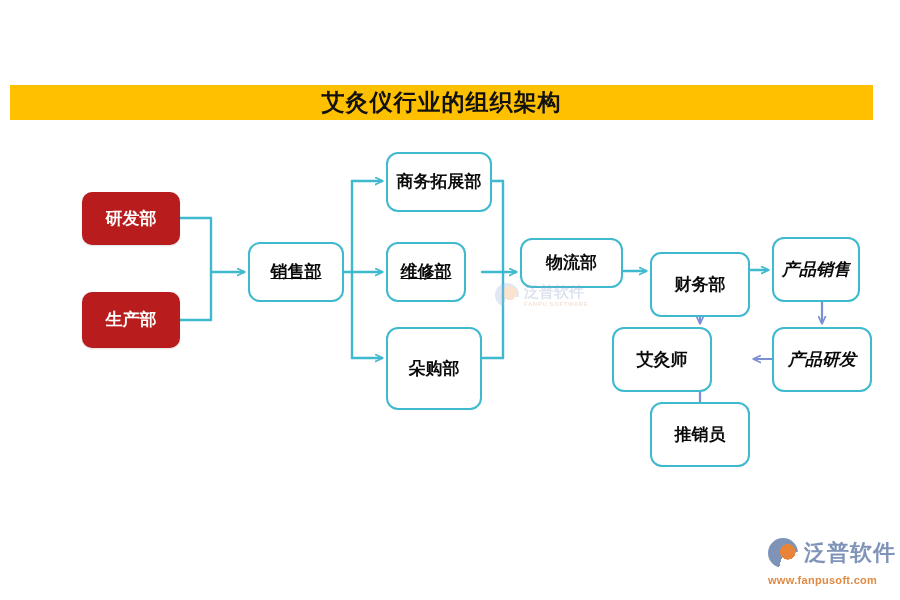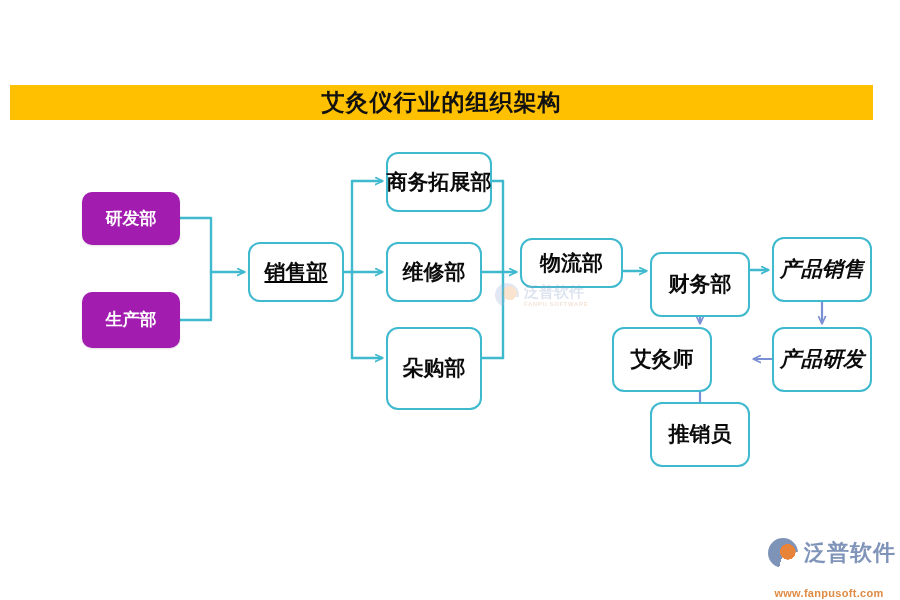--- a/index.html
+++ b/index.html
@@ -22,29 +22,29 @@
 
   
   .node{
     position:absolute;box-sizing:border-box;
     display:flex;align-items:center;justify-content:center;
     text-align:center;line-height:1.15;
   }
   .node .lbl{display:block;white-space:nowrap;}
 
   .node.filled{
-    background:#a21caf;border:none;border-radius:10px;
+    background:#b91c1c;border:none;border-radius:10px;
     box-shadow:0 1px 2px rgba(0,0,0,.12);
   }
   .node.filled .lbl{color:#ffffff;font-weight:bold;font-size:17px;}
 
   .node.outlined{
     background:#ffffff;border:2px solid #3FB9CE;border-radius:12px;
   }
-  .node.outlined .lbl{color:#0b0b0b;font-weight:bold;font-size:21px;}
+  .node.outlined .lbl{color:#0b0b0b;font-weight:bold;font-size:17px;}
   .node.outlined.italic .lbl{font-style:italic;}
 
   
   #wires{position:absolute;left:0;top:0;width:900px;height:600px;pointer-events:none;}
 
   
   .watermark{
     position:absolute;left:495px;top:278px;width:125px;height:34px;
     display:flex;align-items:center;gap:5px;opacity:.30;
   }
@@ -65,21 +65,21 @@
   .logo-row{display:flex;align-items:center;gap:6px;}
   .logo-mark{
     width:30px;height:30px;border-radius:50%;flex:0 0 auto;
     background:
       radial-gradient(circle at 66% 46%, #E8833A 0 30%, rgba(255,255,255,0) 31%),
       conic-gradient(from 195deg,#7E93B8 0 70%, rgba(255,255,255,0) 70%);
   }
   .logo-cn{font-size:22px;font-weight:bold;color:#8094BA;letter-spacing:1px;white-space:nowrap;}
   .logo-url{
     font-size:11px;font-weight:bold;color:#E08B44;letter-spacing:.3px;
-    margin-top:19px;text-align:center;white-space:nowrap;
+    margin-top:6px;text-align:left;white-space:nowrap;
   }
 </style>
 </head>
 <body>
 
 <div id="canvas">
 
   <div class="banner">
     <span class="banner-text">艾灸仪行业的组织架构</span>
   </div>
@@ -136,37 +136,37 @@
   </div>
 
   <div class="node outlined" style="left:248px;top:242px;width:96px;height:60px;text-decoration:underline;">
     <span class="lbl">销售部</span>
   </div>
 
   <div class="node outlined" style="left:386px;top:152px;width:106px;height:60px;">
     <span class="lbl">商务拓展部</span>
   </div>
 
-  <div class="node outlined" style="left:386px;top:242px;width:96px;height:60px;">
+  <div class="node outlined" style="left:386px;top:242px;width:80px;height:60px;text-decoration:underline;">
     <span class="lbl">维修部</span>
   </div>
 
   <div class="node outlined" style="left:386px;top:327px;width:96px;height:83px;">
     <span class="lbl">朵购部</span>
   </div>
 
   <div class="node outlined" style="left:520px;top:238px;width:103px;height:50px;">
     <span class="lbl">物流部</span>
   </div>
 
   <div class="node outlined" style="left:650px;top:252px;width:100px;height:65px;border-radius:11px;">
     <span class="lbl">财务部</span>
   </div>
 
-  <div class="node outlined italic" style="left:772px;top:237px;width:100px;height:65px;">
+  <div class="node outlined italic" style="left:772px;top:237px;width:88px;height:65px;">
     <span class="lbl">产品销售</span>
   </div>
 
   <div class="node outlined" style="left:612px;top:327px;width:100px;height:65px;">
     <span class="lbl">艾灸师</span>
   </div>
 
   <div class="node outlined italic" style="left:772px;top:327px;width:100px;height:65px;">
     <span class="lbl">产品研发</span>
   </div>

